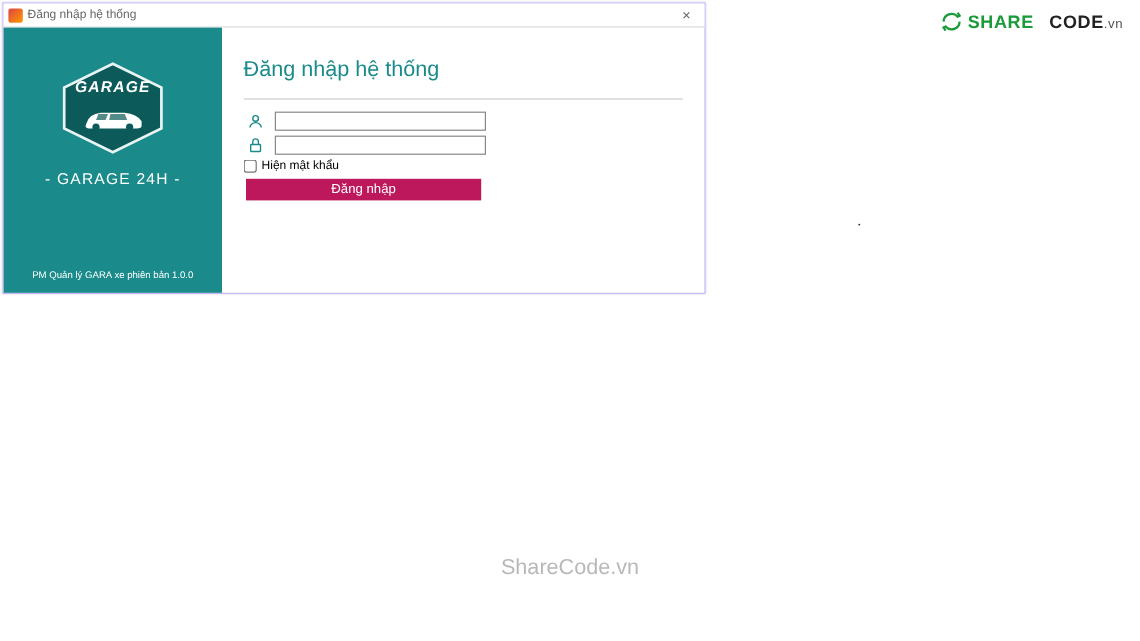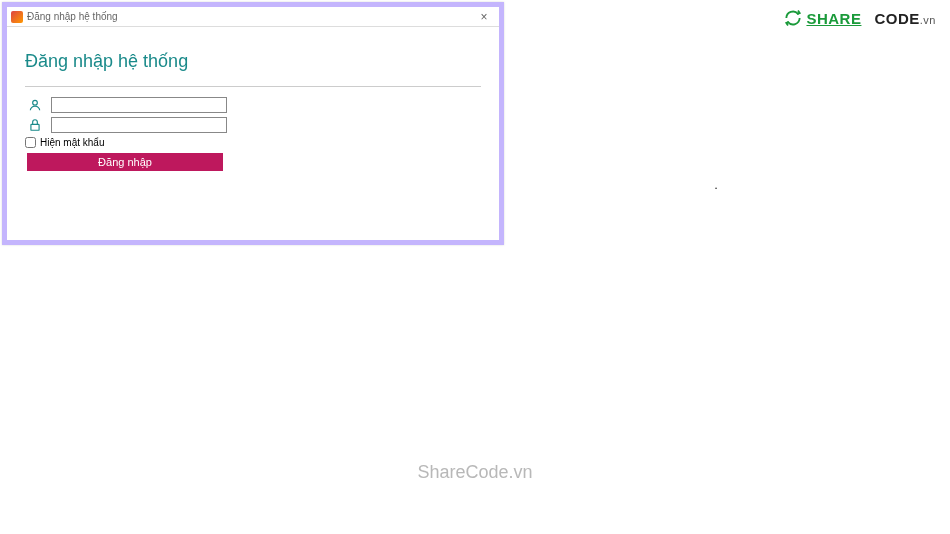--- a/index.html
+++ b/index.html
@@ -8,23 +8,23 @@
       background: #fff;
       width: 950px;
       height: 534px;
       position: relative;
       overflow: hidden;
     }
     .window {
       position: absolute;
       top: 2px;
       left: 2px;
-      width: 502px;
+      width: 586px;
       height: 243px;
-      border: 5px solid #c4b5fd;
+      border: 1px solid #c4b5fd;
       background: #fff;
       box-shadow: 0 0 2px rgba(0,0,0,0.15);
     }
     .titlebar {
       height: 20px;
       background: #fff;
       border-bottom: 1px solid #ddd;
       display: flex;
       align-items: center;
       padding: 0 4px;
@@ -168,21 +168,21 @@
       display: flex;
       align-items: center;
       gap: 3px;
     }
     .watermark-icon svg { display: block; }
     .watermark-text {
       font-weight: bold;
       font-size: 15px;
       letter-spacing: 0.5px;
     }
-    .watermark-text .share { color: #1a9a3a; text-decoration: underline; }
+    .watermark-text .share { color: #1a9a3a; }
     .watermark-text .code { color: #222; margin-left: 13px; }
     .watermark-text .vn { color: #555; font-size: 11px; font-weight: normal; }
     .center-watermark {
       position: absolute;
       left: 50%;
       top: 460px;
       transform: translateX(-50%);
       text-align: center;
       color: #b8b8b8;
       font-size: 18px;
@@ -194,20 +194,37 @@
 </head>
 <body>
 
 <div class="window">
   <div class="titlebar">
     <div class="titlebar-icon"></div>
     <div class="titlebar-title">Đăng nhập hệ thống</div>
     <div class="titlebar-close">×</div>
   </div>
   <div class="window-body">
+    <div class="sidebar">
+      <div class="logo-hex">
+        <svg class="hex-bg" viewBox="0 0 100 86">
+          <polygon points="50,2 95,24 95,62 50,84 5,62 5,24" fill="#0d5a5a" stroke="#e8f4f4" stroke-width="2.5"></polygon>
+        </svg>
+        <div class="logo-text">GARAGE</div>
+        <svg class="car-shape" viewBox="0 0 60 22">
+          <path d="M8 14 Q10 6 20 5 L40 5 Q50 6 54 12 L54 16 Q54 18 50 18 L10 18 Q6 18 8 14 Z" fill="#fff"></path>
+          <circle cx="16" cy="17" r="3" fill="#0d5a5a"></circle>
+          <circle cx="44" cy="17" r="3" fill="#0d5a5a"></circle>
+          <path d="M18 6 L26 6 L24 11 L16 11 Z" fill="#0d5a5a" opacity="0.7"></path>
+          <path d="M28 6 L40 6 L42 11 L27 11 Z" fill="#0d5a5a" opacity="0.7"></path>
+        </svg>
+      </div>
+      <div class="brand-name">- GARAGE 24H -</div>
+      <div class="version">PM Quản lý GARA xe phiên bản 1.0.0</div>
+    </div>
     <div class="main-panel">
       <div class="login-title">Đăng nhập hệ thống</div>
       <hr class="hr">
       <div class="form-row">
         <span class="form-icon">
           <svg width="14" height="14" viewBox="0 0 24 24" fill="none" stroke="#1a8a8a" stroke-width="2">
             <circle cx="12" cy="8" r="4"></circle>
             <path d="M4 21c0-4 4-7 8-7s8 3 8 7"></path>
           </svg>
         </span>

